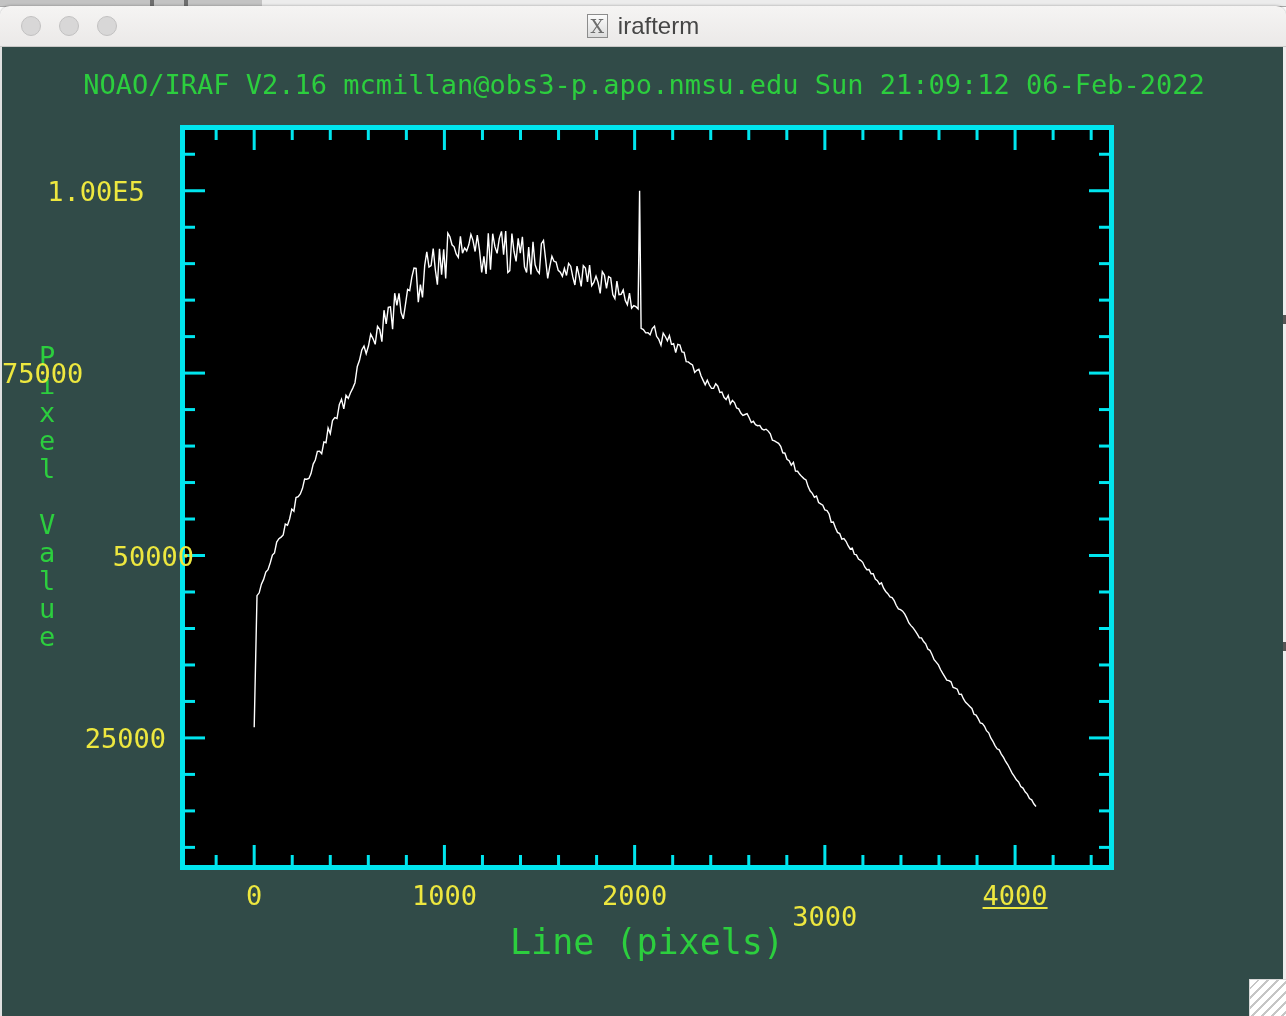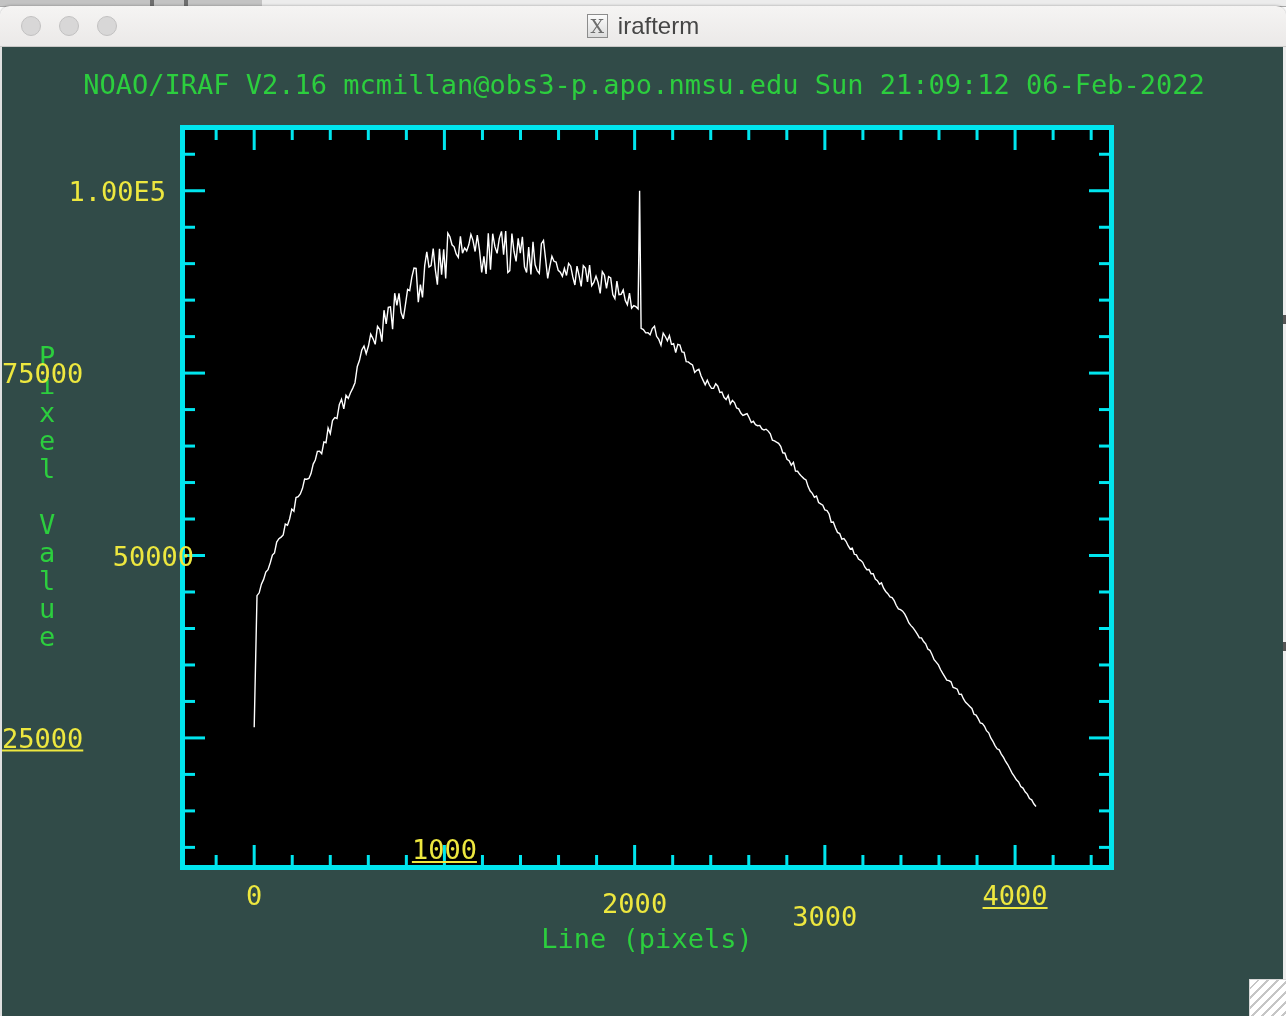--- a/index.html
+++ b/index.html
@@ -35,21 +35,21 @@
   .canvas{
     position:relative;height:969px;background:var(--bg,#314b48);
     border-left:2px solid #e0e0e0;box-sizing:border-box;
     font-family:"DejaVu Sans Mono",monospace;
   }
   .hdr{position:absolute;width:100%;text-align:center;color:var(--green,#2cce3e);font-size:27px;line-height:1;white-space:pre}
   .hdr1{top:24px}
   .hdr2{top:53px}
   #plot{position:absolute;left:178px;top:78px;width:934px;height:745px}
   .tick-label{position:absolute;color:var(--yellow,#ede73f);font-size:27px;line-height:1;white-space:pre}
-  .xaxis-label{position:absolute;color:var(--green,#2cce3e);font-size:27px;line-height:1;white-space:pre}
+  .xaxis-label{position:absolute;color:var(--green,#2cce3e);font-size:35px;line-height:1;white-space:pre}
   .ytitle{
     position:absolute;left:37px;top:296px;color:var(--green,#2cce3e);
     font-size:27px;line-height:28px;white-space:pre;text-align:center;
   }
   .right-strip{position:absolute;right:0;top:0;width:3px;height:969px;background:#ededed}
   .right-strip .mark{position:absolute;right:0;width:3px;height:9px;background:#555}
   .grip{
     position:absolute;right:0;bottom:0;width:37px;height:37px;
     background:repeating-linear-gradient(135deg,#ffffff 0 5px,#c6c6c6 5px 7px);
     border-left:1px solid #d8d8d8;border-top:1px solid #d8d8d8;box-sizing:border-box;
@@ -189,22 +189,22 @@
 u
 e</div>
     <div class="xaxis-label" id="xlabel" style="left: 645px; top: 878px; transform: translateX(-50%);">Line (pixels)</div>
 
     <div class="right-strip">
       <div class="mark" style="top:268px"></div>
       <div class="mark" style="top:595px"></div>
     </div>
     <div class="grip"></div>
   <div class="tick-label" style="left: 252.187px; top: 835px; transform: translateX(-50%);">0</div>
-      <div class="tick-label" style="left: 442.411px; top: 789px; transform: translateX(-50%); text-decoration: underline;">1000</div>
-      <div class="tick-label" style="left: 632.635px; top: 835px; transform: translateX(-50%); margin-top: 8px;">2000</div>
+      <div class="tick-label" style="left: 442.411px; top: 835px; transform: translateX(-50%);">1000</div>
+      <div class="tick-label" style="left: 632.635px; top: 835px; transform: translateX(-50%);">2000</div>
       <div class="tick-label" style="left: 822.859px; top: 835px; transform: translateX(-50%); margin-top: 21px;">3000</div>
       <div class="tick-label" style="left: 1013.08px; top: 835px; transform: translateX(-50%); text-decoration: underline;">4000</div>
-      <div class="tick-label" style="left: 0px; width: 164px; text-align: right; top: 143.671px; transform: translateY(-50%);">1.00E5</div>
+      <div class="tick-label" style="left: 12px; width: 164px; text-align: center; top: 143.671px; transform: translateY(-50%);">1.00E5</div>
       <div class="tick-label" style="left: 0px; width: 164px; text-align: left; top: 326.09px; transform: translateY(-50%);">75000</div>
       <div class="tick-label" style="left: 0px; width: 164px; text-align: right; top: 508.509px; transform: translateY(-50%); margin-left: 28px;">50000</div>
-      <div class="tick-label" style="left: 0px; width: 164px; top: 690.929px; transform: translateY(-50%); text-decoration: underline;">25000</div>
+      <div class="tick-label" style="left: 0px; width: 164px; text-align: right; top: 690.929px; transform: translateY(-50%);">25000</div>
     </div>
 </div>
 
 </body></html>

